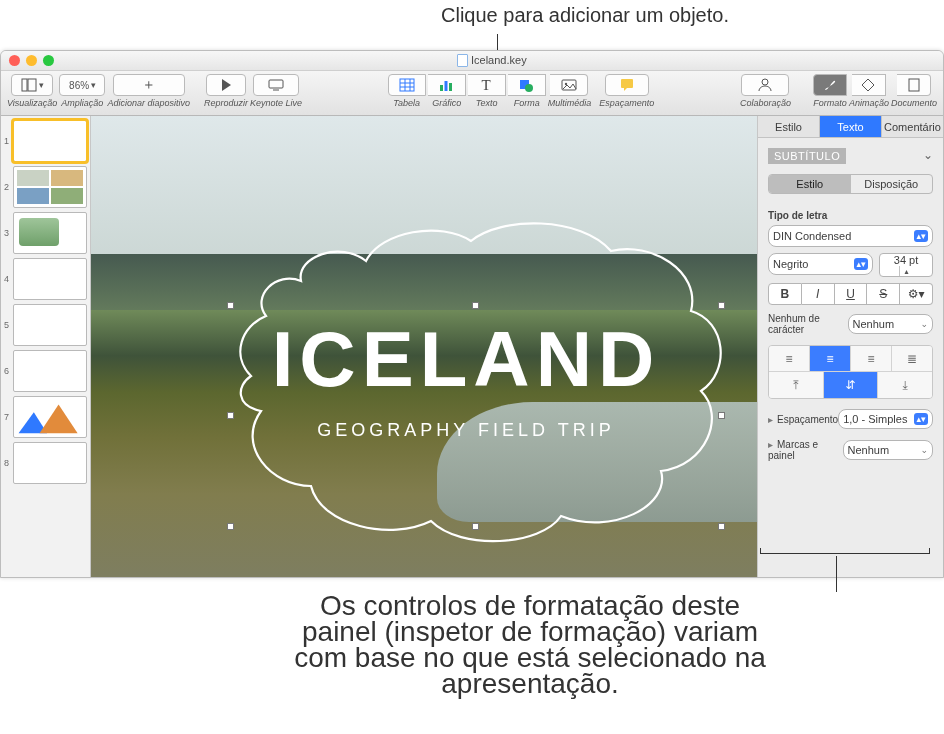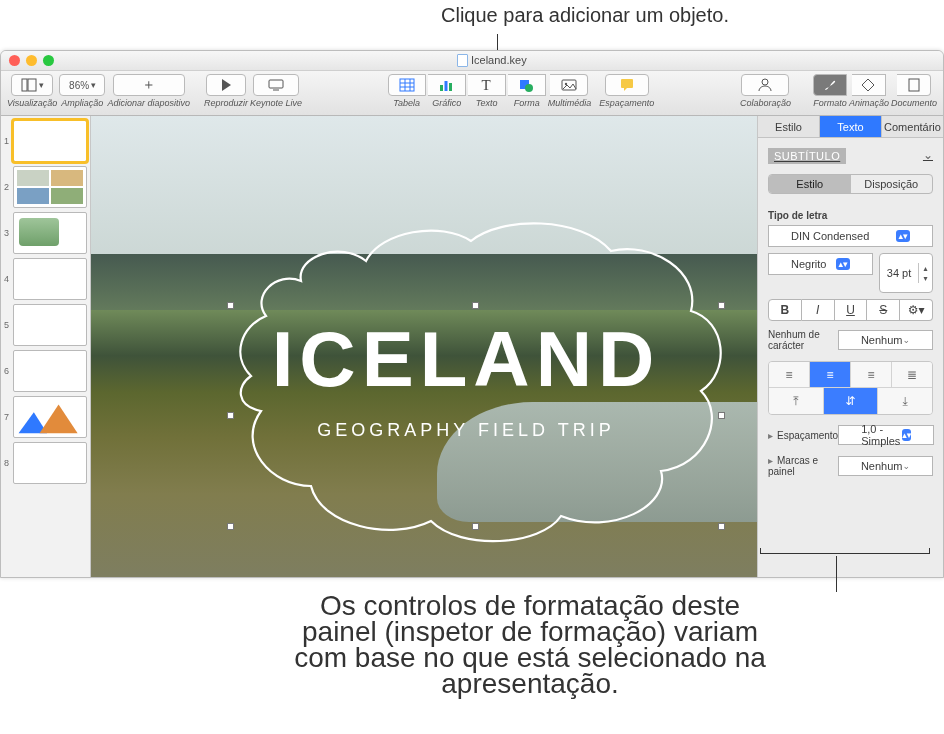--- a/index.html
+++ b/index.html
@@ -54,33 +54,33 @@
   .h8.tl{left:-4px;top:-4px}.h8.tr{right:-4px;top:-4px}.h8.bl{left:-4px;bottom:-4px}.h8.br{right:-4px;bottom:-4px}
   .h8.tc{left:calc(50% - 4px);top:-4px}.h8.bc{left:calc(50% - 4px);bottom:-4px}
   .h8.cl{left:-4px;top:calc(50% - 4px)}.h8.cr{right:-4px;top:calc(50% - 4px)}
   .iceland-svg{position:absolute;left:90px;top:70px;width:570px;height:380px;pointer-events:none;}
 
   .inspector{ width:186px; background:#ececec; border-left:1px solid #c7c7c7; font-size:11px; color:#3c3c3c; display:flex; flex-direction:column;}
   .tabs3{display:flex;height:22px;border-bottom:1px solid #c3c3c3;}
   .tabs3>div{flex:1;display:flex;align-items:center;justify-content:center;font-size:11px;background:#e4e4e4;border-right:1px solid #c3c3c3;}
   .tabs3>div.active{background:#2f79ff;color:#fff;}
   .tabs3>div:last-child{border-right:none;}
-  .pstyle{ padding:10px 10px; display:flex; align-items:flex-start; justify-content:space-between;text-decoration:underline;}
+  .pstyle{ padding:10px 10px; display:flex; align-items:flex-start; justify-content:space-between;}
   .pstyle .tag{background:#b5b5b5;color:#fff;padding:2px 6px;font-size:11px;letter-spacing:.5px;}
   .pstyle .chev{font-size:12px;color:#666;}
   .seg2{ margin:0 10px 10px 10px; display:flex; border:1px solid #b9b9b9;border-radius:4px;overflow:hidden;height:20px;}
   .seg2>div{flex:1;display:flex;align-items:center;justify-content:center;font-size:11px;}
   .seg2>div.active{background:#bdbdbd;color:#222;}
   .sect{padding:0 10px 8px 10px;}
   .slabel{font-size:10px;font-weight:600;color:#444;margin:6px 0 4px;}
-  .drop{height:22px;background:#fff;border:1px solid #b5b5b5;border-radius:0;display:flex;align-items:center;padding:0 22px;justify-content:space-between;font-size:11px;}
+  .drop{height:22px;background:#fff;border:1px solid #b5b5b5;border-radius:8px;display:flex;align-items:center;padding:0 4px;justify-content:space-between;font-size:11px;}
   .drop .ar{width:14px;text-align:center;background:#3b7dff;color:#fff;border-radius:3px;font-size:9px;padding:1px 0;}
   .row{display:flex;gap:6px;margin-top:6px;}
   .row .flex{flex:1;}
-  .stepper{width:54px;height:40px;display:flex;border:1px solid #b5b5b5;border-radius:4px;overflow:hidden;background:#fff;align-items:center;}
+  .stepper{width:54px;height:24px;display:flex;border:1px solid #b5b5b5;border-radius:4px;overflow:hidden;background:#fff;align-items:center;flex-direction:column;}
   .stepper span{flex:1;text-align:center;font-size:11px;}
   .stepper .sb{width:14px;font-size:8px;color:#555;display:flex;flex-direction:column;border-left:1px solid #c3c3c3;}
   .stepper .sb div{height:10px;display:flex;align-items:center;justify-content:center;}
   .biu{display:flex;gap:0;margin-top:6px;}
   .biu button{flex:1;height:22px;border:1px solid #b5b5b5;background:#fff;font-size:12px;color:#444;}
   .biu button:first-child{border-radius:4px 0 0 4px;}
   .biu button:last-child{border-radius:0 4px 4px 0;}
   .kv{display:flex;align-items:center;justify-content:space-between;margin-top:8px;font-size:10px;}
   .kv .drop{width:96px;height:20px;}
   .color-row{display:flex;align-items:center;justify-content:space-between;margin-top:10px;font-size:10px;}

